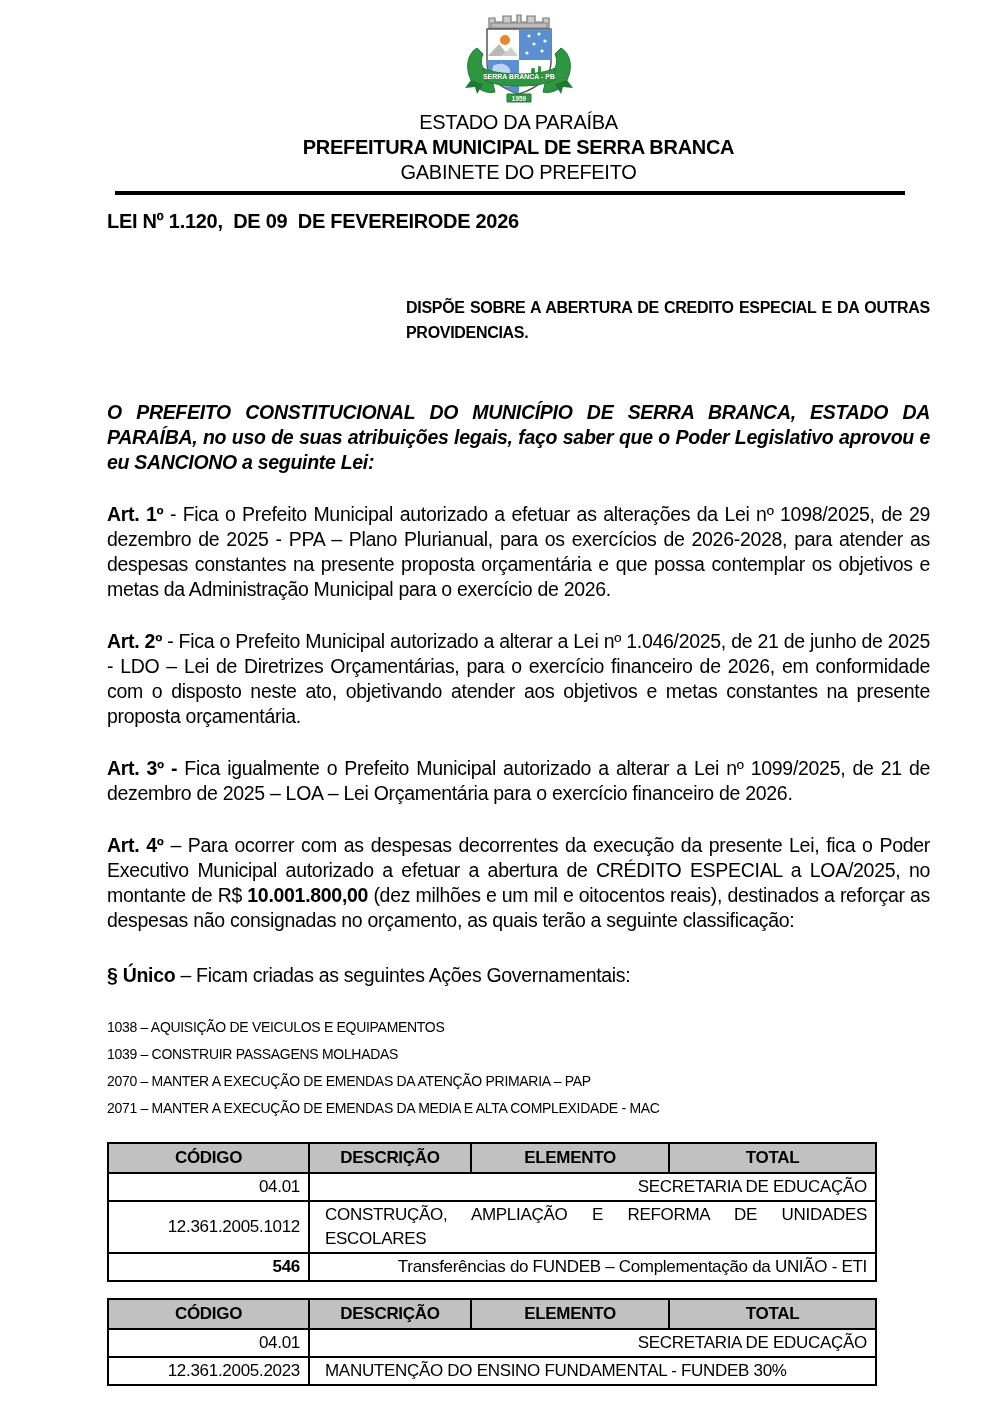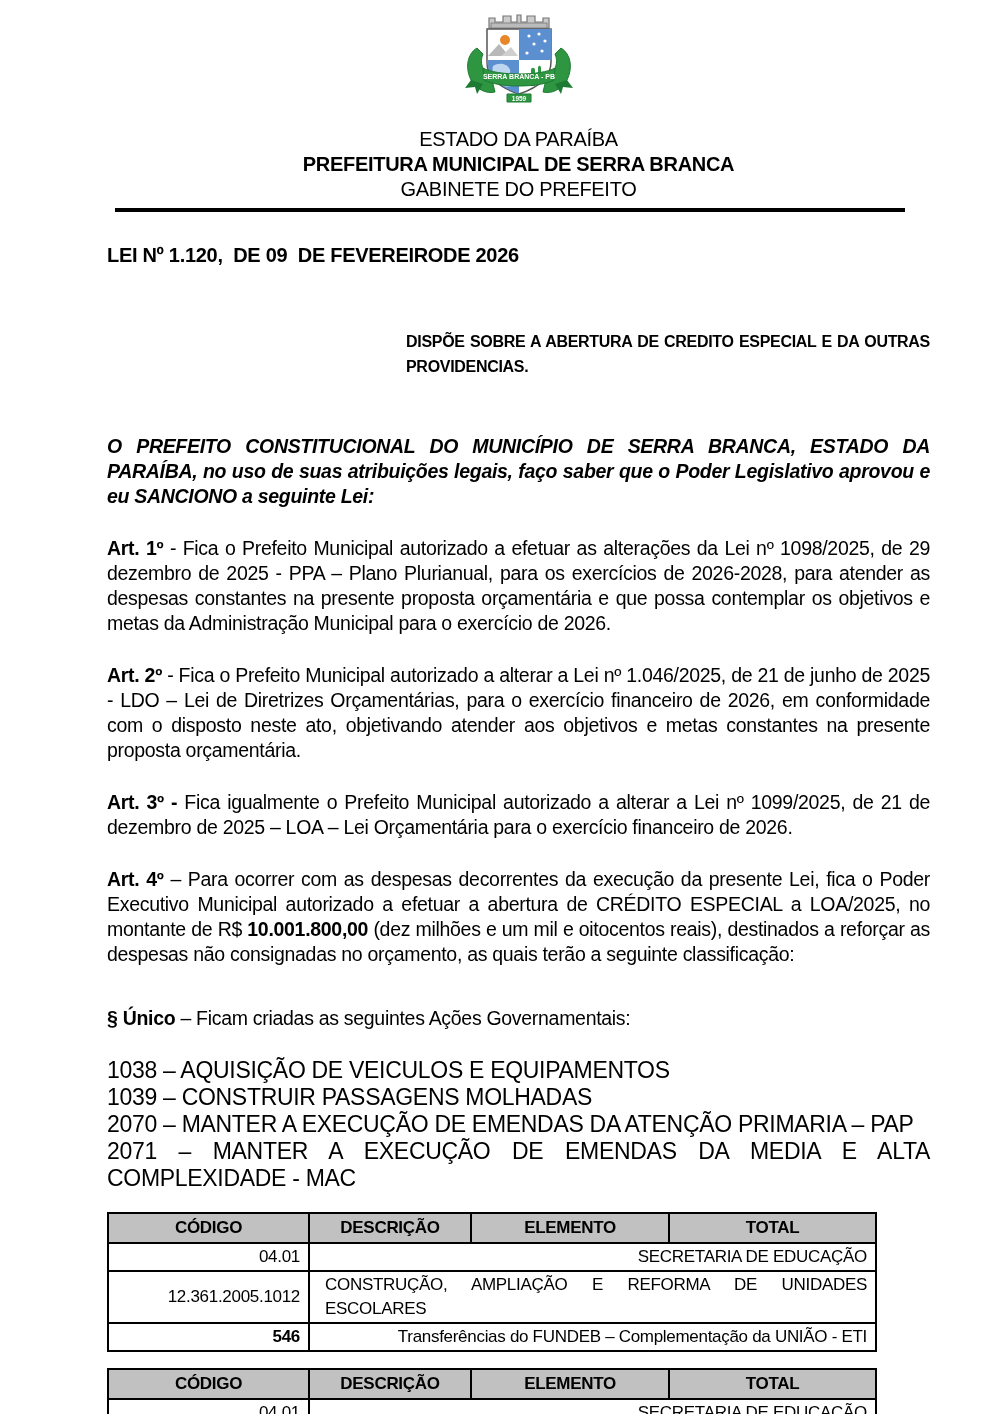--- a/index.html
+++ b/index.html
@@ -11,50 +11,50 @@
     font-family:"Liberation Sans","DejaVu Sans",sans-serif;
     color:#000;
     overflow:hidden;
   }
   .content{
     position:absolute;left:107px;top:0;width:823px;
   }
   
   .crest-wrap{display:flex;justify-content:center;padding-top:10px;}
   .hdr-line{text-align:center;letter-spacing:-0.3px;line-height:25px;}
-  .hdr-estado{font-size:20px;margin-top:21px;}
+  .hdr-estado{font-size:20px;margin-top:4px;}
   .hdr-prefeitura{font-size:20px;font-weight:bold;}
   .hdr-gabinete{font-size:20px;}
   .hdr-rule{height:4px;background:#000;margin:6px 0 0 8px;width:790px;}
   
   .doc-title{
-    margin-top:32px;font-size:20px;font-weight:bold;
+    margin-top:15px;font-size:20px;font-weight:bold;
     letter-spacing:-0.3px;white-space:pre-wrap;
   }
   .epigraph{
     margin-top:62px;margin-left:299px;width:524px;
     font-size:16px;font-weight:bold;line-height:25px;
     text-align:justify;letter-spacing:-0.3px;
   }
   .preamble{
     margin-top:55px;
     font-size:19.5px;font-weight:bold;line-height:25px;
     text-align:justify;letter-spacing:-0.3px;font-style:italic;
   }
   .article{
     margin-top:27px;
     font-size:19.5px;line-height:25px;
     text-align:justify;letter-spacing:-0.3px;
   }
   .article b{letter-spacing:-0.3px;}
   .par-unico{
-    margin-top:39px;font-size:19.5px;line-height:25px;letter-spacing:-0.3px;
+    margin-top:30px;font-size:19.5px;line-height:25px;letter-spacing:-0.3px;
   }
   .actions{
-    margin-top:26px;font-size:23px;line-height:27px;
+    margin-top:26px;font-size:14px;line-height:27px;
     text-align:justify;letter-spacing:-0.3px;
   }
   
   table.law{
     border-collapse:collapse;margin-top:20px;width:768px;
     font-size:17px;letter-spacing:-0.3px;table-layout:fixed;
   }
   table.law + table.law{margin-top:16px;}
   table.law th, table.law td{
     border:2px solid #000;padding:1px 8px;line-height:24px;

